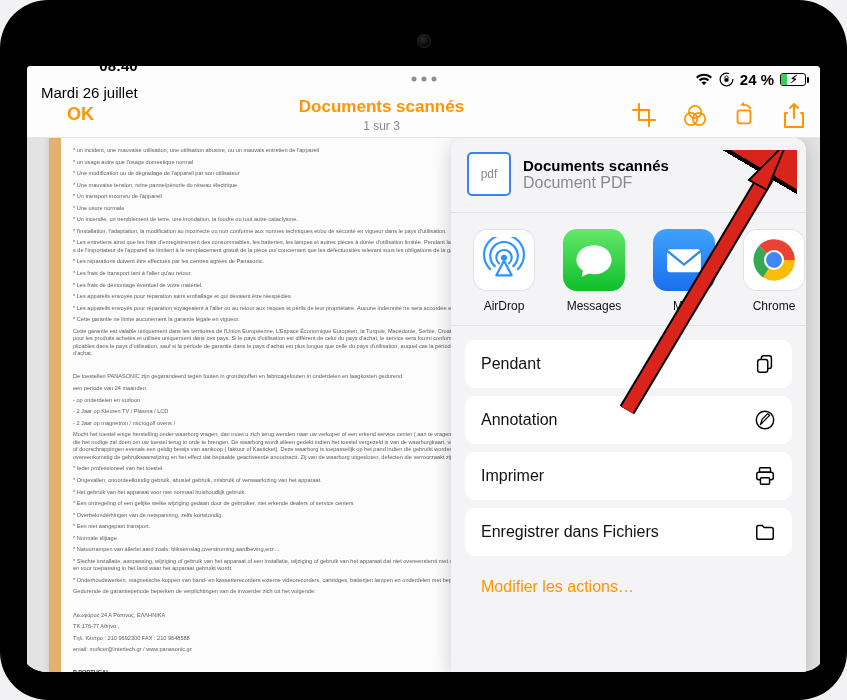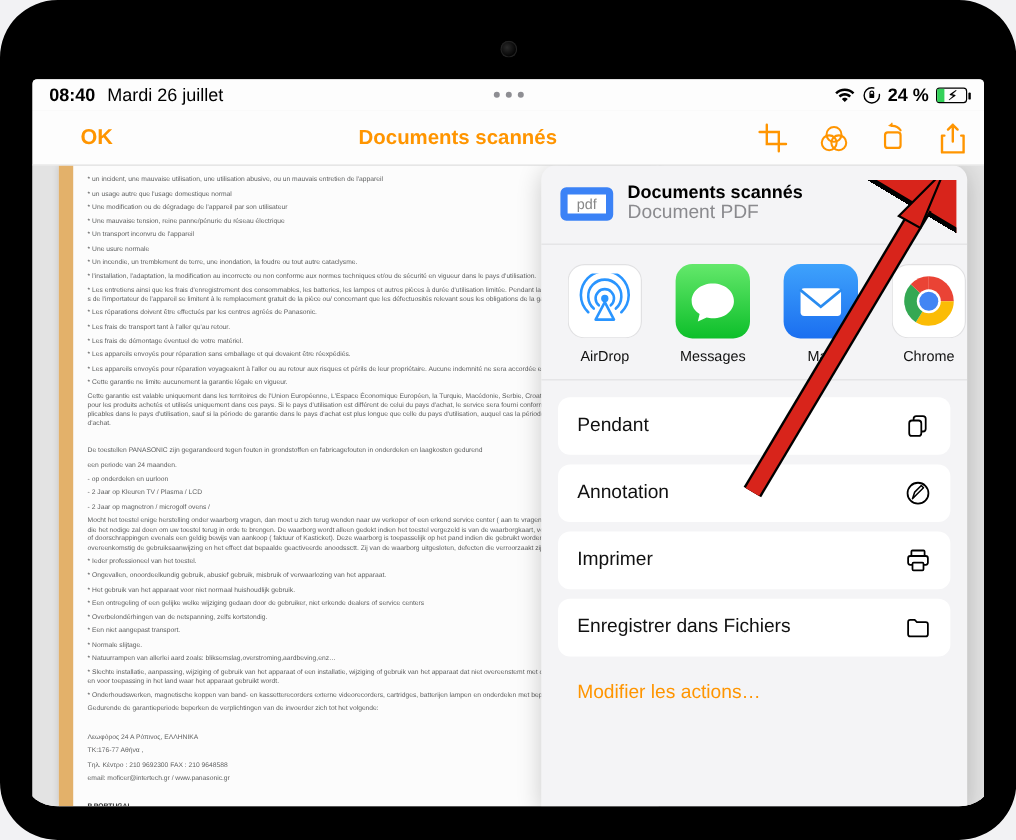--- a/index.html
+++ b/index.html
@@ -31,21 +31,21 @@
 
   
   .status {
     height:26px;
     display:flex; align-items:center; justify-content:space-between;
     padding:0 14px;
     font-size:15px; font-weight:600; color:#000;
     background:#fdfdfd;
     position:relative;
   }
-  .status-left { display:flex; align-items:flex-end; gap:10px; }
+  .status-left { display:flex; align-items:flex-end; gap:10px;flex-direction:column; }
   .status-left .date { font-weight:500; }
   .status-right { display:flex; align-items:center; gap:6px; }
   .ic { display:inline-flex; align-items:center; justify-content:center; }
   .dots { position:absolute; left:50%; top:50%; transform:translate(-50%,-50%); display:flex; gap:5px;}
   .dots span { width:5px; height:5px; border-radius:50%; background:#8e8e93;}
   .battery {
     width:26px; height:13px; border:1.5px solid #000; border-radius:3px; position:relative; display:flex; align-items:stretch;
   }
   .battery:after{ content:""; position:absolute; right:-4px; top:3px; width:2.5px; height:6px; background:#000; border-radius:1px;}
   .battery .fill{ display:block; height:100%; background:#33d159; border-radius:1px 0 0 1px;}
@@ -86,21 +86,21 @@
   .sheet {
     position:absolute; right:14px; top:0; width:355px; bottom:0;
     background:#f4f4f6; border-radius:12px 12px 0 0;
     box-shadow:0 4px 20px rgba(0,0,0,.2);
     overflow:hidden;
   }
   .sheet .hdr {
     display:flex; align-items:center; gap:12px; padding:14px 16px 16px 16px; border-bottom:0.5px solid #e1e1e3;
   }
   .sheet .thumb{
-    width:44px; height:28px; border:6px solid #3b82f6; border-radius:5px;
+    width:44px; height:44px; border:2px solid #3b82f6; border-radius:5px;
     display:flex; align-items:center; justify-content:center;
     color:#888; font-size:12px; font-weight:500; background:#fff;
   }
   .sheet .hdrtxt .t{ font-size:15px; font-weight:600; color:#000;}
   .sheet .hdrtxt .s{ font-size:16px; color:#8a8a8e;}
 
   .apps { display:flex; padding:16px 6px 12px 14px; gap:12px; border-bottom:0.5px solid #e1e1e3; overflow:hidden;align-items:flex-end;}
   .app { width:78px; text-align:center; font-size:12px; color:#111; flex-shrink:0;}
   .app .appicon { width:62px; height:62px; border-radius:14px; margin:0 auto 8px auto; display:flex; align-items:center; justify-content:center; position:relative; overflow:hidden;}
   .airdrop{ background:#fff; box-shadow:0 0 0 1px #e1e1e3 inset;}
@@ -159,20 +159,21 @@
         </span>
       </div>
     </div>
 
     <div class="nav">
       <div class="left">
         <span>OK</span>
       </div>
       <div class="center">
         <div class="title">Documents scannés</div>
+        <div class="sub">1 sur 3</div>
       </div>
       <div class="right">
         <span class="icon">
           <svg width="24" height="24" viewBox="0 0 24 24" fill="none">
               <path d="M7 1 V17 H23 M1 7 H17 V23" stroke="#ff9500" stroke-width="2" stroke-linecap="round"></path>
             </svg>
         </span>
         <span class="icon">
           <svg width="26" height="26" viewBox="0 0 26 26" fill="none">
               <circle cx="13" cy="9" r="6.2" stroke="#ff9500" stroke-width="1.7"></circle>

